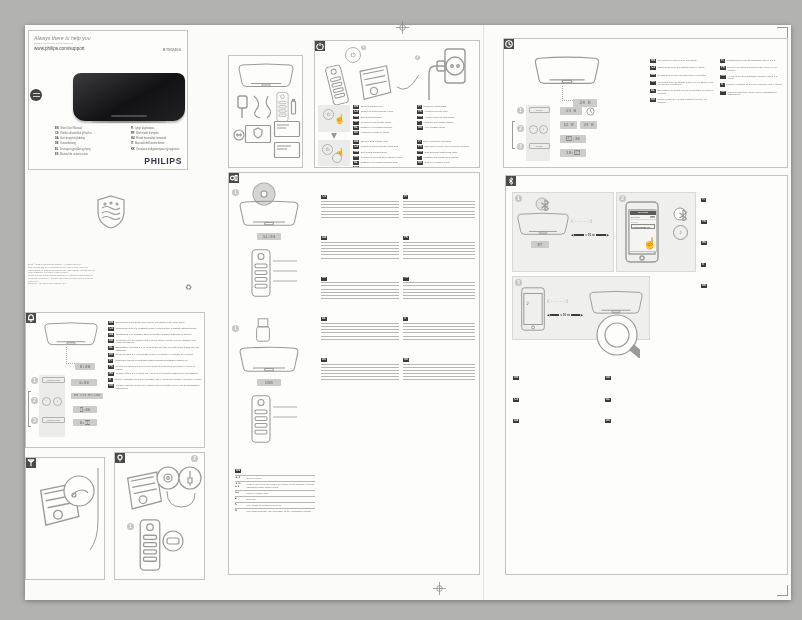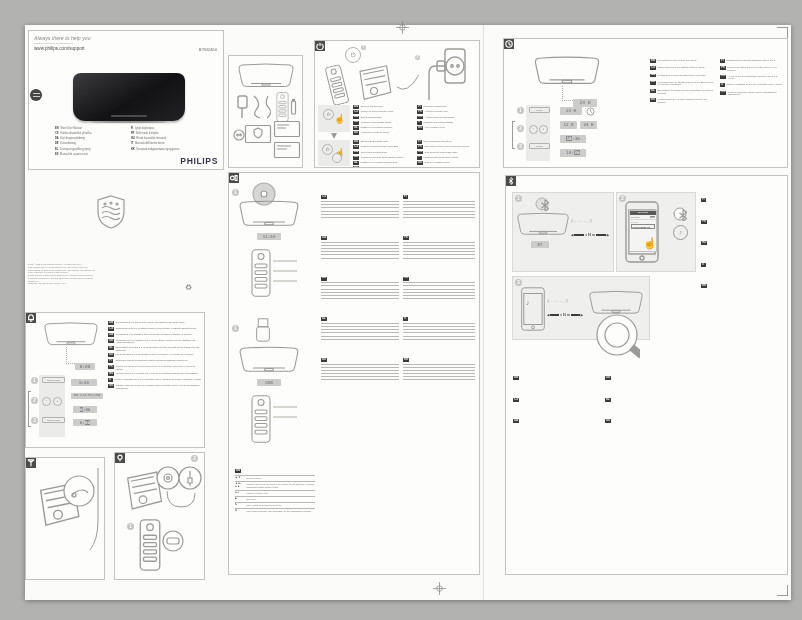--- a/index.html
+++ b/index.html
@@ -102,21 +102,21 @@
       <circle cx="7" cy="7" r="3"></circle>
         <path d="M0 7 H14 M7 0 V14"></path>
     </symbol>
   </defs>
 </svg>
 
 <div id="app">
   <div id="sheet">
     <div class="seam" style="left:458px"></div>
 
-    <div class="panel" style="left:3px;top:5px;width:196px;height:140px">
+    <div class="panel" style="left:3px;top:5px;width:160px;height:140px">
       <div style="position:absolute;left:5px;top:4px;font-size:5.2px;color:#8a8a88;font-style:italic">Always there to help you</div>
       <div style="position:absolute;left:5px;top:11px;font-size:2.2px;color:#9a9a98">Register your product and get support at</div>
       <div style="position:absolute;left:5px;top:14.5px;font-size:4.6px;color:#4b4b49">www.philips.com/support</div>
       <div style="position:absolute;right:6px;top:16px;font-size:4.2px;color:#6b6b69">BTM2460</div>
       <div style="position:absolute;left:1px;top:58px;width:12px;height:12px;border-radius:50%;background:#454543">
         <div style="position:absolute;left:2.5px;top:4px;width:7px;height:1px;background:#cfcfcd"></div>
         <div style="position:absolute;left:2.5px;top:6.5px;width:7px;height:1px;background:#cfcfcd"></div>
       </div>
       <div style="position:absolute;left:44px;top:42px;width:112px;height:48px;border-radius:8px 8px 12px 12px / 7px 7px 12px 12px;
                   background:linear-gradient(150deg,#3c3c3e,#121214 55%,#222224);box-shadow:0 2px 2px rgba(0,0,0,.25)">

